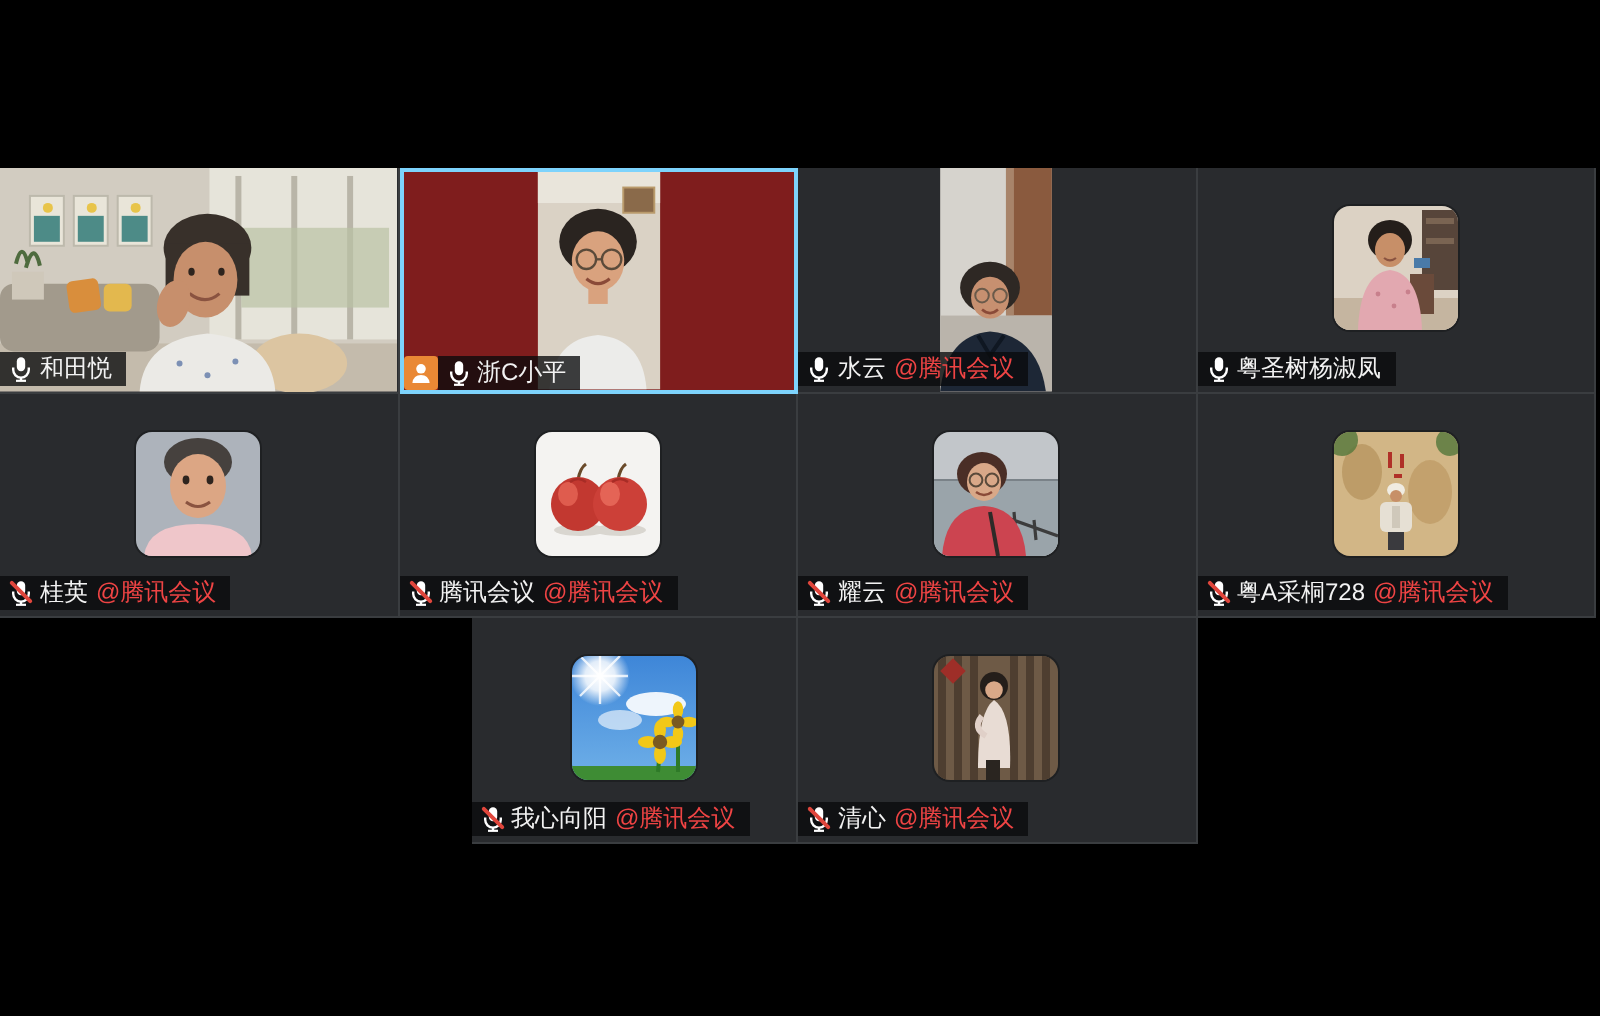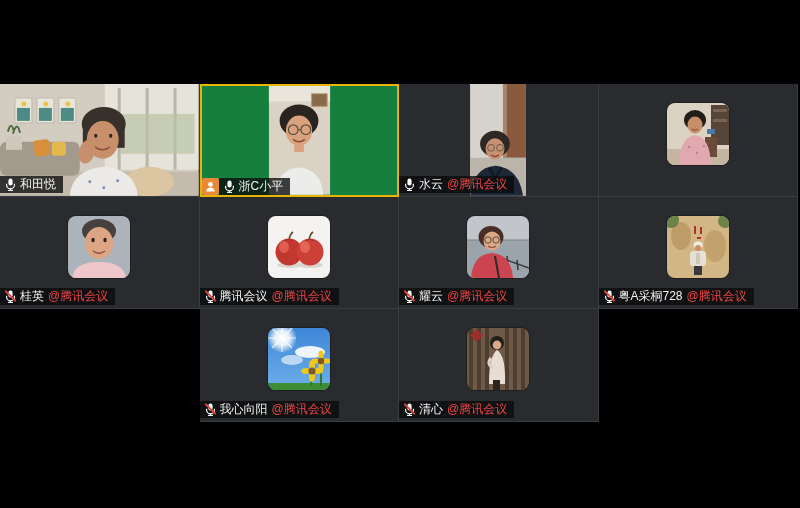--- a/index.html
+++ b/index.html
@@ -3,22 +3,22 @@
 <meta charset="utf-8">
 <style>
   html,body{margin:0;padding:0;background:#000;}
   body{width:800px;height:508px;position:relative;overflow:hidden;
        font-family:"Liberation Sans","DejaVu Sans",sans-serif;}
   .grid{position:absolute;left:0;top:84px;width:798px;height:338px;
         display:grid;grid-template-columns:repeat(4,1fr);grid-template-rows:repeat(3,1fr);}
   .tile{position:relative;background:#292b2e;box-sizing:border-box;
         border-right:1px solid #3a3d40;border-bottom:1px solid #3a3d40;overflow:hidden;}
   .tile.filler{background:#000;border:none;}
-  .tile.active{border:2px solid #eab308;background:#15803d;}
-  .r3c2{grid-area:3/2;} .r3c3{grid-area:3/3;} .r3c1{grid-area:3/1;} .r3c4{grid-area:3/4;}
+  .tile.active{border:2px solid #7dd3fc;background:#7f1d1d;}
+  .r3c2{grid-area:3/2;margin-left:36px;} .r3c3{grid-area:3/3;} .r3c1{grid-area:3/1;} .r3c4{grid-area:3/4;}
   .fullvid{position:absolute;inset:0;width:100%;height:100%;}
   .portrait-wrap{position:absolute;inset:0;display:flex;align-items:center;justify-content:center;}
   .portrait{height:100%;}
   .avatar{position:absolute;left:50%;top:19px;transform:translateX(-50%);
           width:62px;height:62px;border-radius:8px;overflow:hidden;box-shadow:0 0 0 1px rgba(0,0,0,.25);}
   .avatar svg{display:block;width:62px;height:62px;}
   .label-row{position:absolute;left:0;bottom:3px;display:flex;align-items:flex-end;z-index:5;}
   .tile.active .label-row{left:0;bottom:0;}
   .host-badge{width:17px;height:17px;background:#e98835;border-radius:2px;
               display:flex;align-items:center;justify-content:center;flex:0 0 17px;}
@@ -173,20 +173,34 @@
         <rect x="38" y="34" width="12" height="20" fill="#6a4a3a"></rect>
         <ellipse cx="28" cy="17" rx="11" ry="10" fill="#241e1a"></ellipse>
         <ellipse cx="28" cy="22" rx="7.5" ry="8.5" fill="#c78f68"></ellipse>
         <path d="M25 26 q3 2.4 6 0" stroke="#8a5340" stroke-width="1.1" fill="none"></path>
         <path d="M12 62 q1 -28 16 -30 q15 2 16 30 Z" fill="#e2a8b0"></path>
         <circle cx="22" cy="44" r="1.2" fill="#c8808c"></circle>
           <circle cx="30" cy="50" r="1.2" fill="#c8808c"></circle>
           <circle cx="37" cy="43" r="1.2" fill="#c8808c"></circle>
       </svg>
     </div>
+    <div class="label-row">
+      <div class="name-box">
+        <span class="mic">
+          <svg width="11" height="13" viewBox="0 0 11 13">
+              <rect x="3.4" y="0.6" width="4.2" height="7" rx="2.1" fill="#fff"></rect>
+              <path d="M1.6 5.8 v1.1 a3.9 3.9 0 0 0 7.8 0 V5.8" stroke="#fff" stroke-width="1.2" fill="none"></path>
+              <line x1="5.5" y1="10.6" x2="5.5" y2="12" stroke="#fff" stroke-width="1.2"></line>
+              <line x1="3" y1="12.4" x2="8" y2="12.4" stroke="#fff" stroke-width="1.1"></line>
+            </svg>
+        </span>
+        <span class="name">粤圣树杨淑凤</span>
+
+      </div>
+    </div>
   </div>
 
   <div class="tile">
     <div class="avatar">
       <svg viewBox="0 0 62 62">
         <rect width="62" height="62" fill="#adb3bb"></rect>
         <ellipse cx="31" cy="15" rx="17" ry="12" fill="#46413e"></ellipse>
         <ellipse cx="31" cy="27" rx="14" ry="16" fill="#dca684"></ellipse>
         <ellipse cx="25" cy="24" rx="1.7" ry="2.2" fill="#2e241e"></ellipse>
           <ellipse cx="37" cy="24" rx="1.7" ry="2.2" fill="#2e241e"></ellipse>

